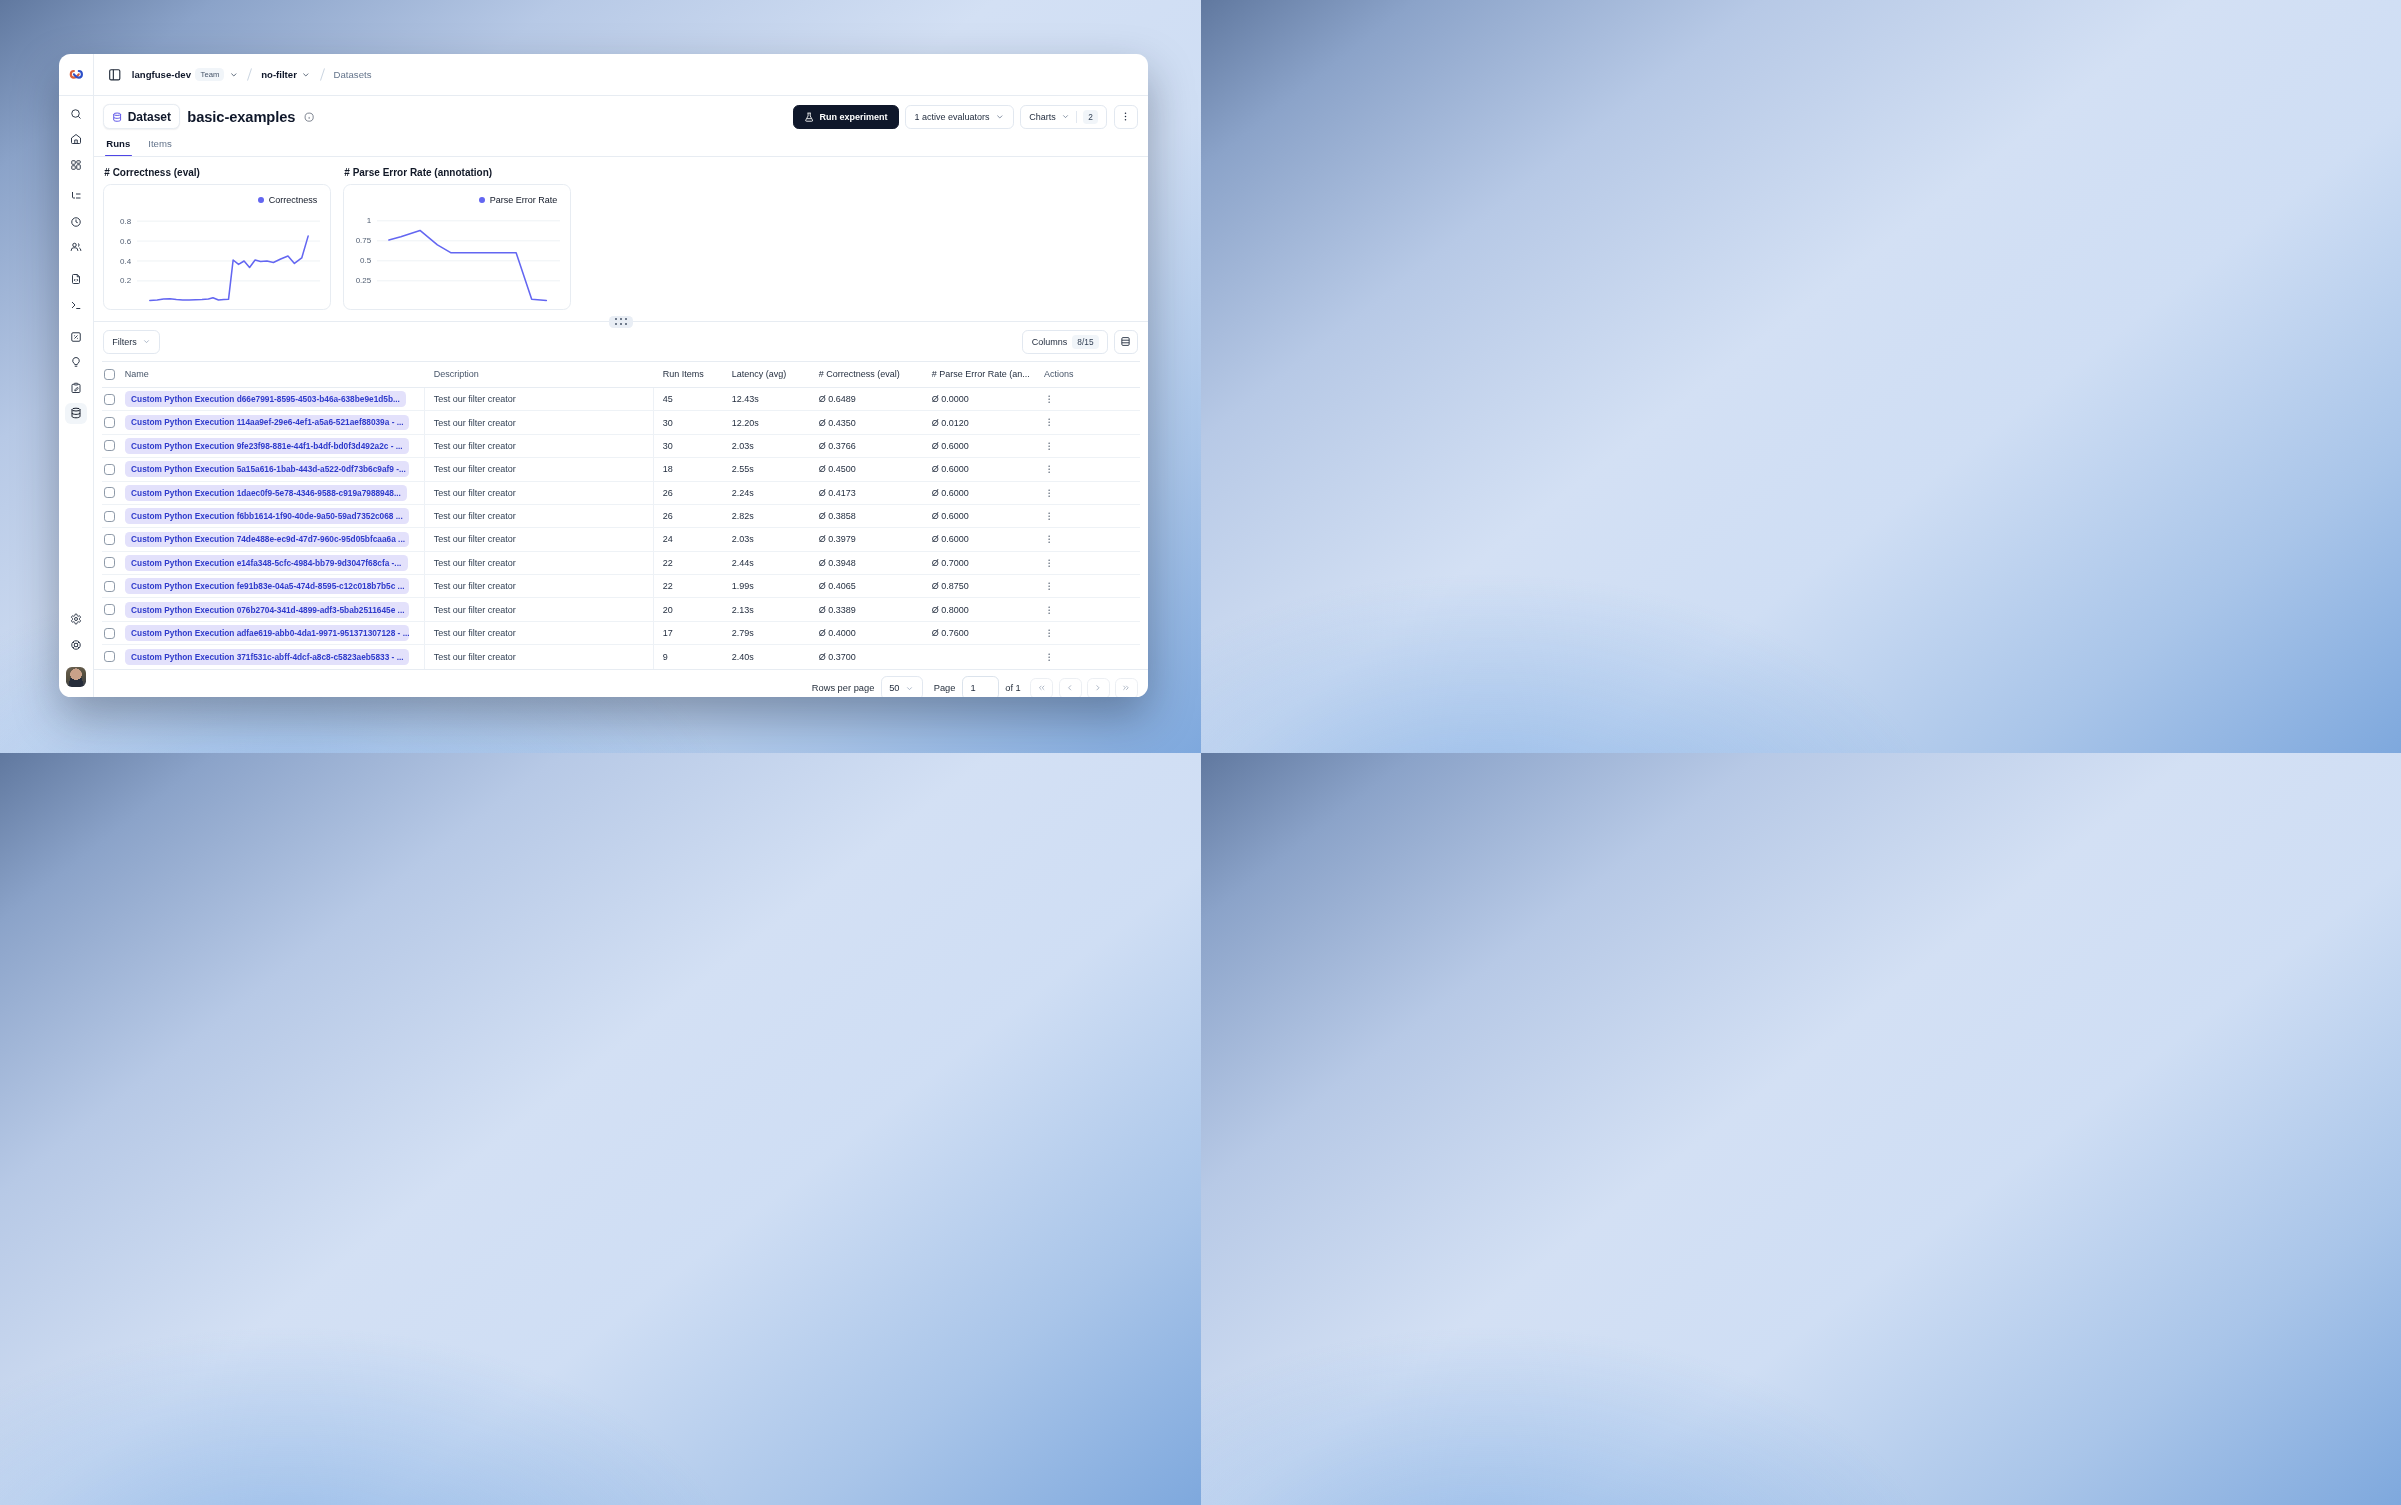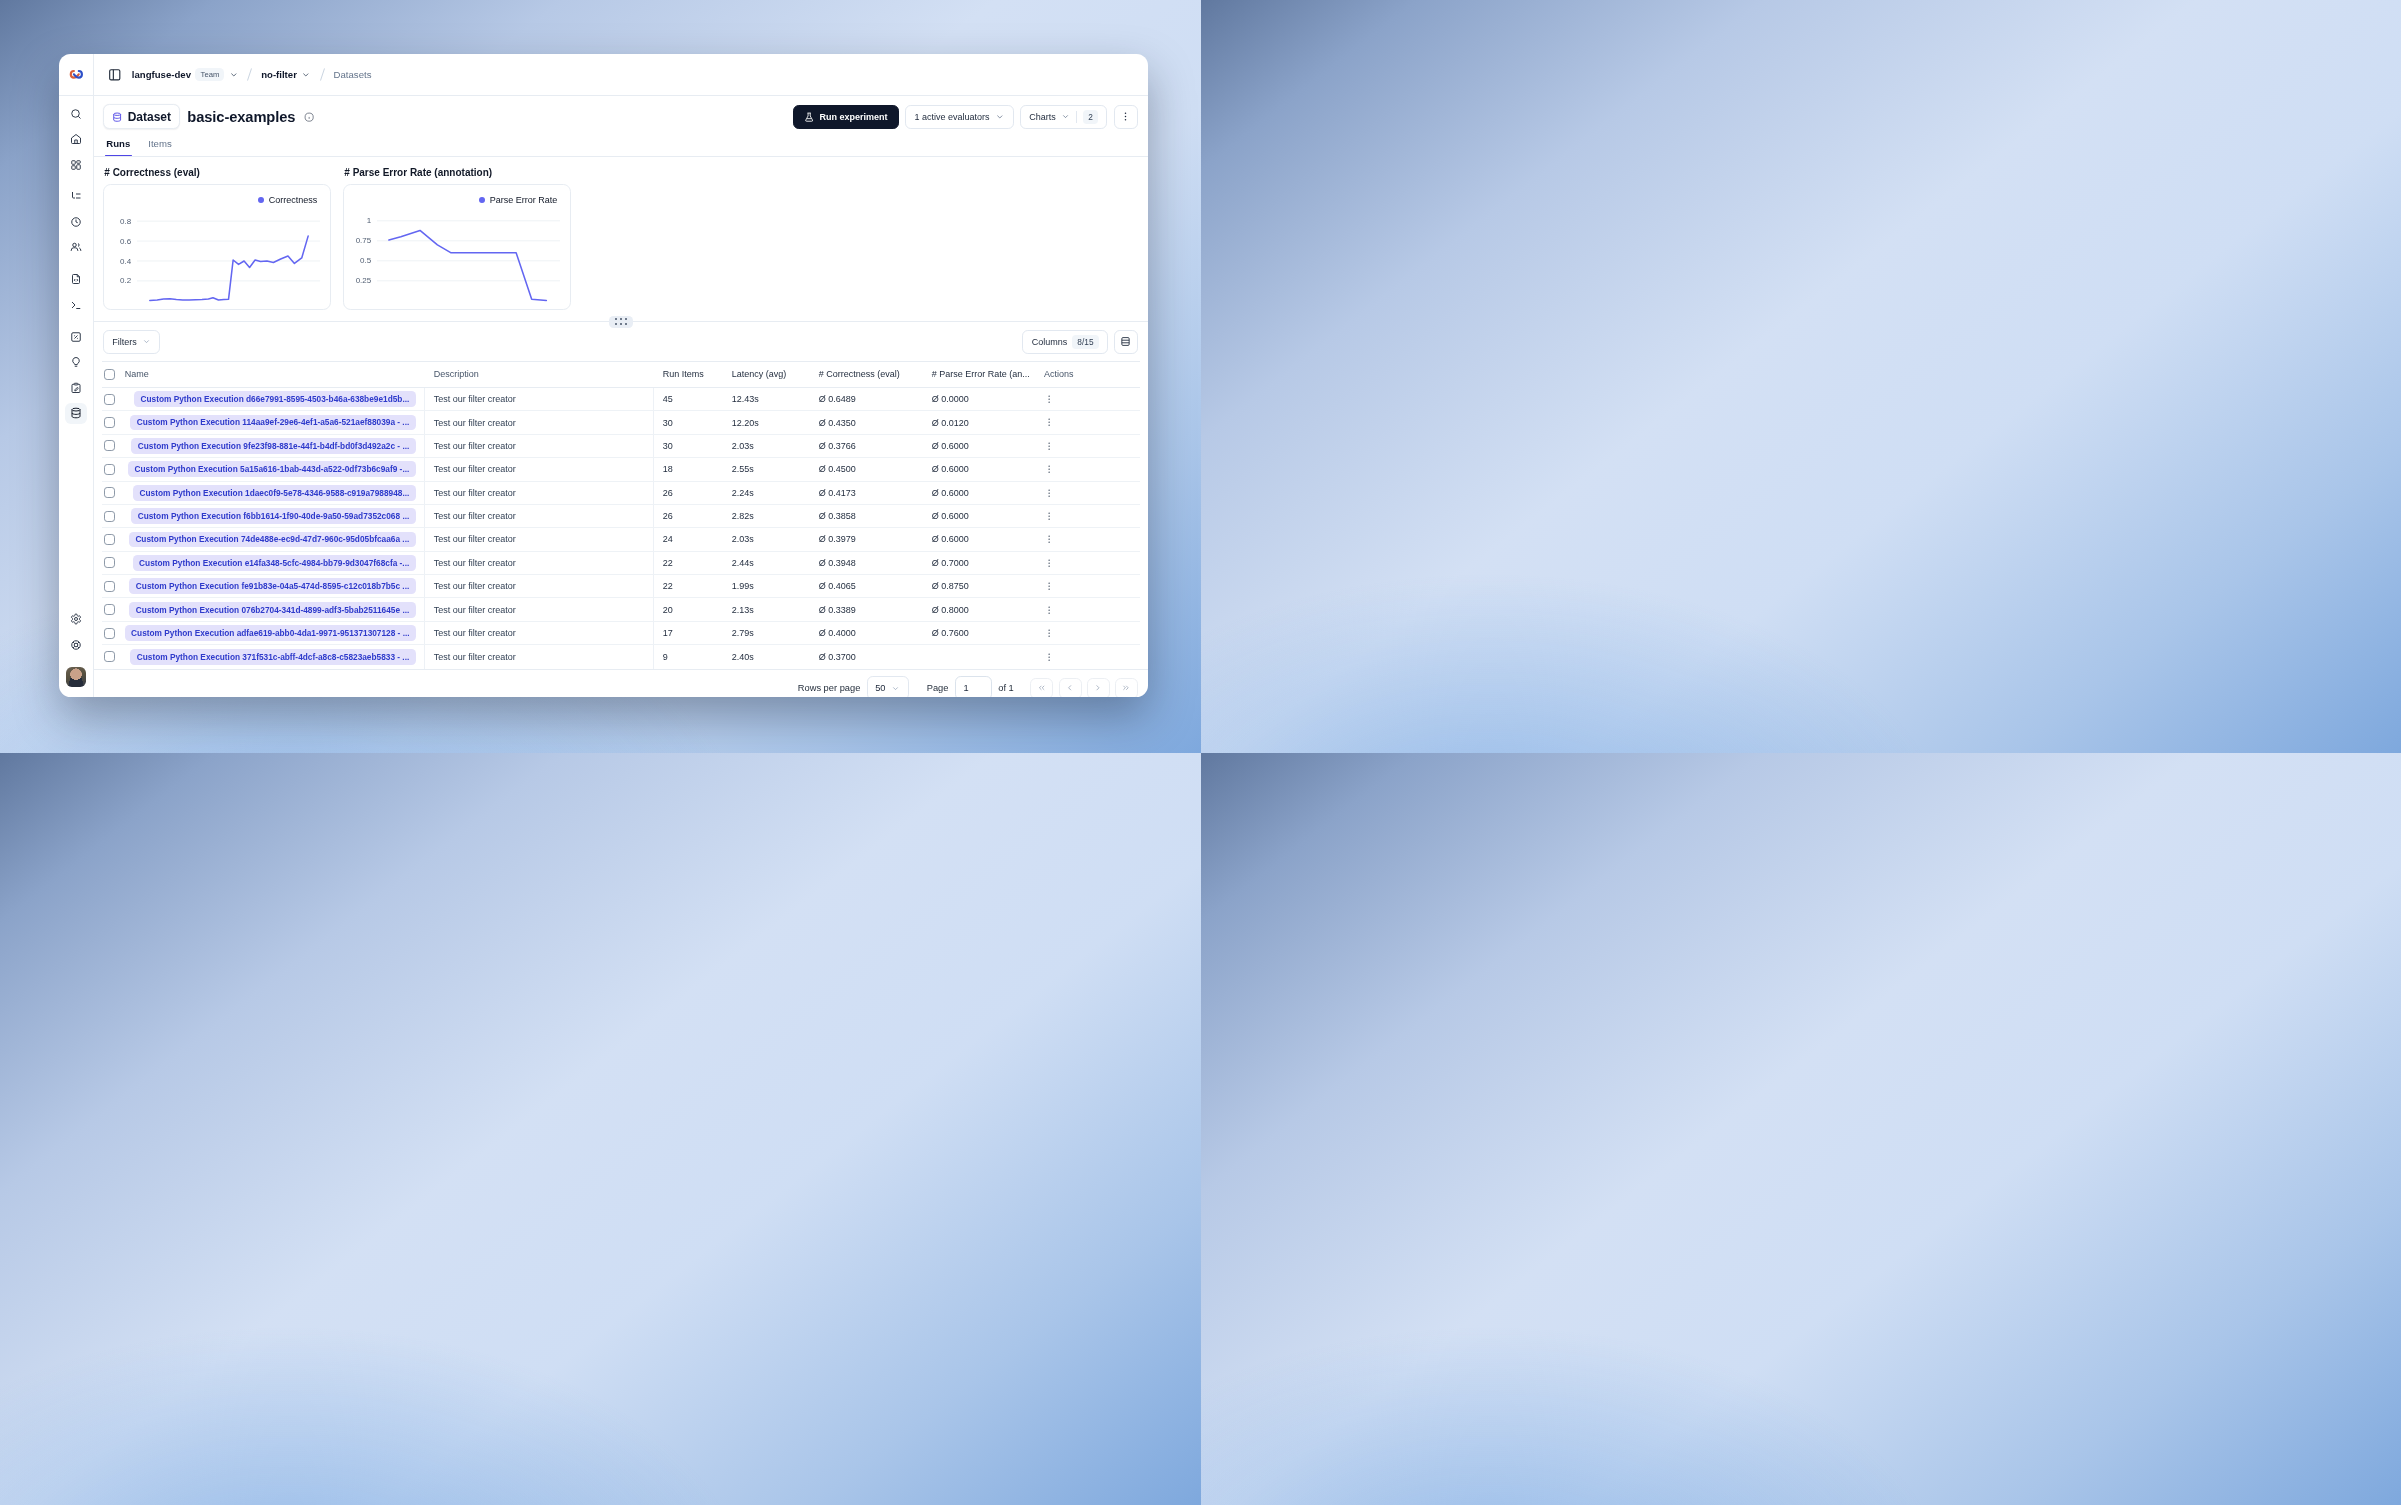--- a/index.html
+++ b/index.html
@@ -78,29 +78,29 @@
   .toolbar { display: flex; align-items: center; padding: 8.3px 10.3px 6.4px 9px; }
   .toolbar-right { margin-left: auto; display: flex; gap: 5.8px; }
   .icon-btn { width: 24px; padding: 0; justify-content: center; }
   
   .table { margin: 0.6px 7.7px 0 7.7px; --cols: 23px 300px 229px 69px 87px 113px 111px 1fr; font-size: 9px; }
   .t-head { display: grid; grid-template-columns: var(--cols); align-items: center; height: 27px; border-top: 0.6px solid #e7ecf2; border-bottom: 0.6px solid #e7ecf2; color: #475569; font-weight: 500; }
   .t-row { display: grid; grid-template-columns: var(--cols); align-items: center; height: 23.4px; border-bottom: 0.6px solid #eef2f6; }
   .t-row:last-child { border-bottom: none; }
   .cell { min-width: 0; display: flex; align-items: center; height: 100%; }
   .c-check { padding-left: 1.9px; }
-  .c-name { padding-right: 8px; border-right: 0.6px solid #edf1f6; justify-content: flex-end; }
+  .c-name { padding-right: 15px; border-right: 0.6px solid #edf1f6; }
   .c-desc { padding: 0 9px; border-right: 0.6px solid #edf1f6; color: #334155; }
   .c-num { padding-left: 9px; color: #1e293b; }
   .c-act { padding-left: 10.3px; }
   .checkbox { width: 11px; height: 11px; border: 1px solid #8d99a8; border-radius: 3.2px; background: #fff; }
   .name-pill { display: inline-block; max-width: 100%; background: #e3e1fb; color: #2e3acb; font-weight: 700; font-size: 8.3px; line-height: 1; padding: 3.8px 6.4px 3.8px; border-radius: 4.5px; white-space: nowrap; overflow: hidden; }
   .kebab-dots { color: #334155; display: inline-flex; }
   
-  .foot { border-top: 0.6px solid #e7ecf2; display: flex; align-items: center; justify-content: flex-end; gap: 9px; padding: 6.4px 10.3px 0 0; }
+  .foot { border-top: 0.6px solid #e7ecf2; display: flex; align-items: center; justify-content: flex-end; gap: 2px; padding: 6.4px 10.3px 0 0; }
   .foot-label { font-size: 9.3px; color: #1f2937; }
   .select-box { height: 24px; min-width: 42px; border: 0.6px solid #e2e8f0; border-radius: 5.8px; display: inline-flex; align-items: center; justify-content: center; gap: 5.8px; font-size: 9.3px; color: #1e293b; padding: 0 6.4px; background: #fff; text-align: right; }
   .page-input { width: 37px; height: 24px; border: 0.6px solid #dbe3ec; border-radius: 5.8px; font: 9.3px "Liberation Sans", sans-serif; color: #1e293b; padding: 0 7.7px; outline: none; }
   .pager { display: flex; gap: 5.1px; margin-left: 7.7px; }
   .pg-btn { width: 23px; height: 21px; border: 0.6px solid #eceff3; border-radius: 5.8px; background: #fff; display: inline-flex; align-items: center; justify-content: center; color: #9aa6b8; }
   .grp { display: inline-flex; align-items: center; gap: 6.4px; }
   .mr18 { margin-right: 9px; }
 </style>
 </head>
 <body>

